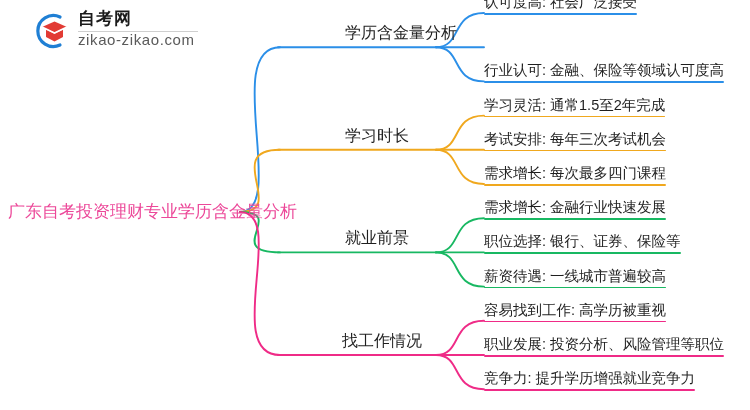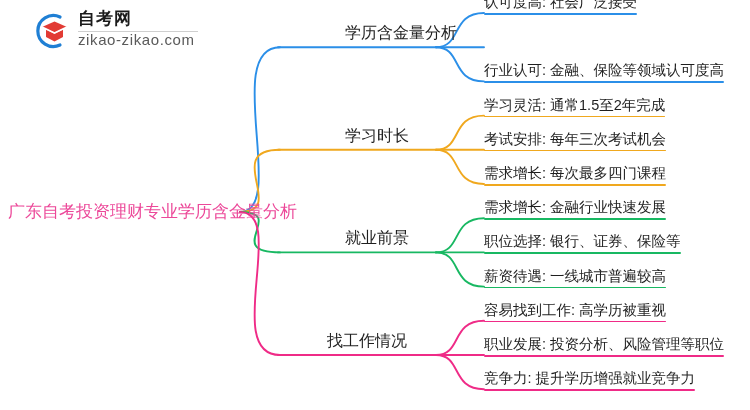--- a/index.html
+++ b/index.html
@@ -108,21 +108,21 @@
         <span class="leaf-rule" style="background: rgb(24, 184, 98);"></span>
       </div>
       <div class="leaf" style="left: 484px; top: 231.4px;">
         <span class="leaf-text">职位选择: 银行、证券、保险等</span>
         <span class="leaf-rule" style="background: rgb(24, 184, 98);"></span>
       </div>
       <div class="leaf" style="left: 484px; top: 265.6px; text-align: right;">
         <span class="leaf-text">薪资待遇: 一线城市普遍较高</span>
         <span class="leaf-rule" style="background: rgb(24, 184, 98);"></span>
       </div>
-      <div class="branch-label" style="left: 327px; top: 331px; text-align: right;">找工作情况</div>
+      <div class="branch-label" style="left: 342px; top: 331px; text-align: right;">找工作情况</div>
       <div class="leaf" style="left: 484px; top: 299.8px;">
         <span class="leaf-text">容易找到工作: 高学历被重视</span>
         <span class="leaf-rule" style="background: rgb(239, 43, 135);"></span>
       </div>
       <div class="leaf" style="left: 484px; top: 334px;">
         <span class="leaf-text">职业发展: 投资分析、风险管理等职位</span>
         <span class="leaf-rule" style="background: rgb(239, 43, 135);"></span>
       </div>
       <div class="leaf" style="left: 484px; top: 368.2px;">
         <span class="leaf-text">竞争力: 提升学历增强就业竞争力</span>

